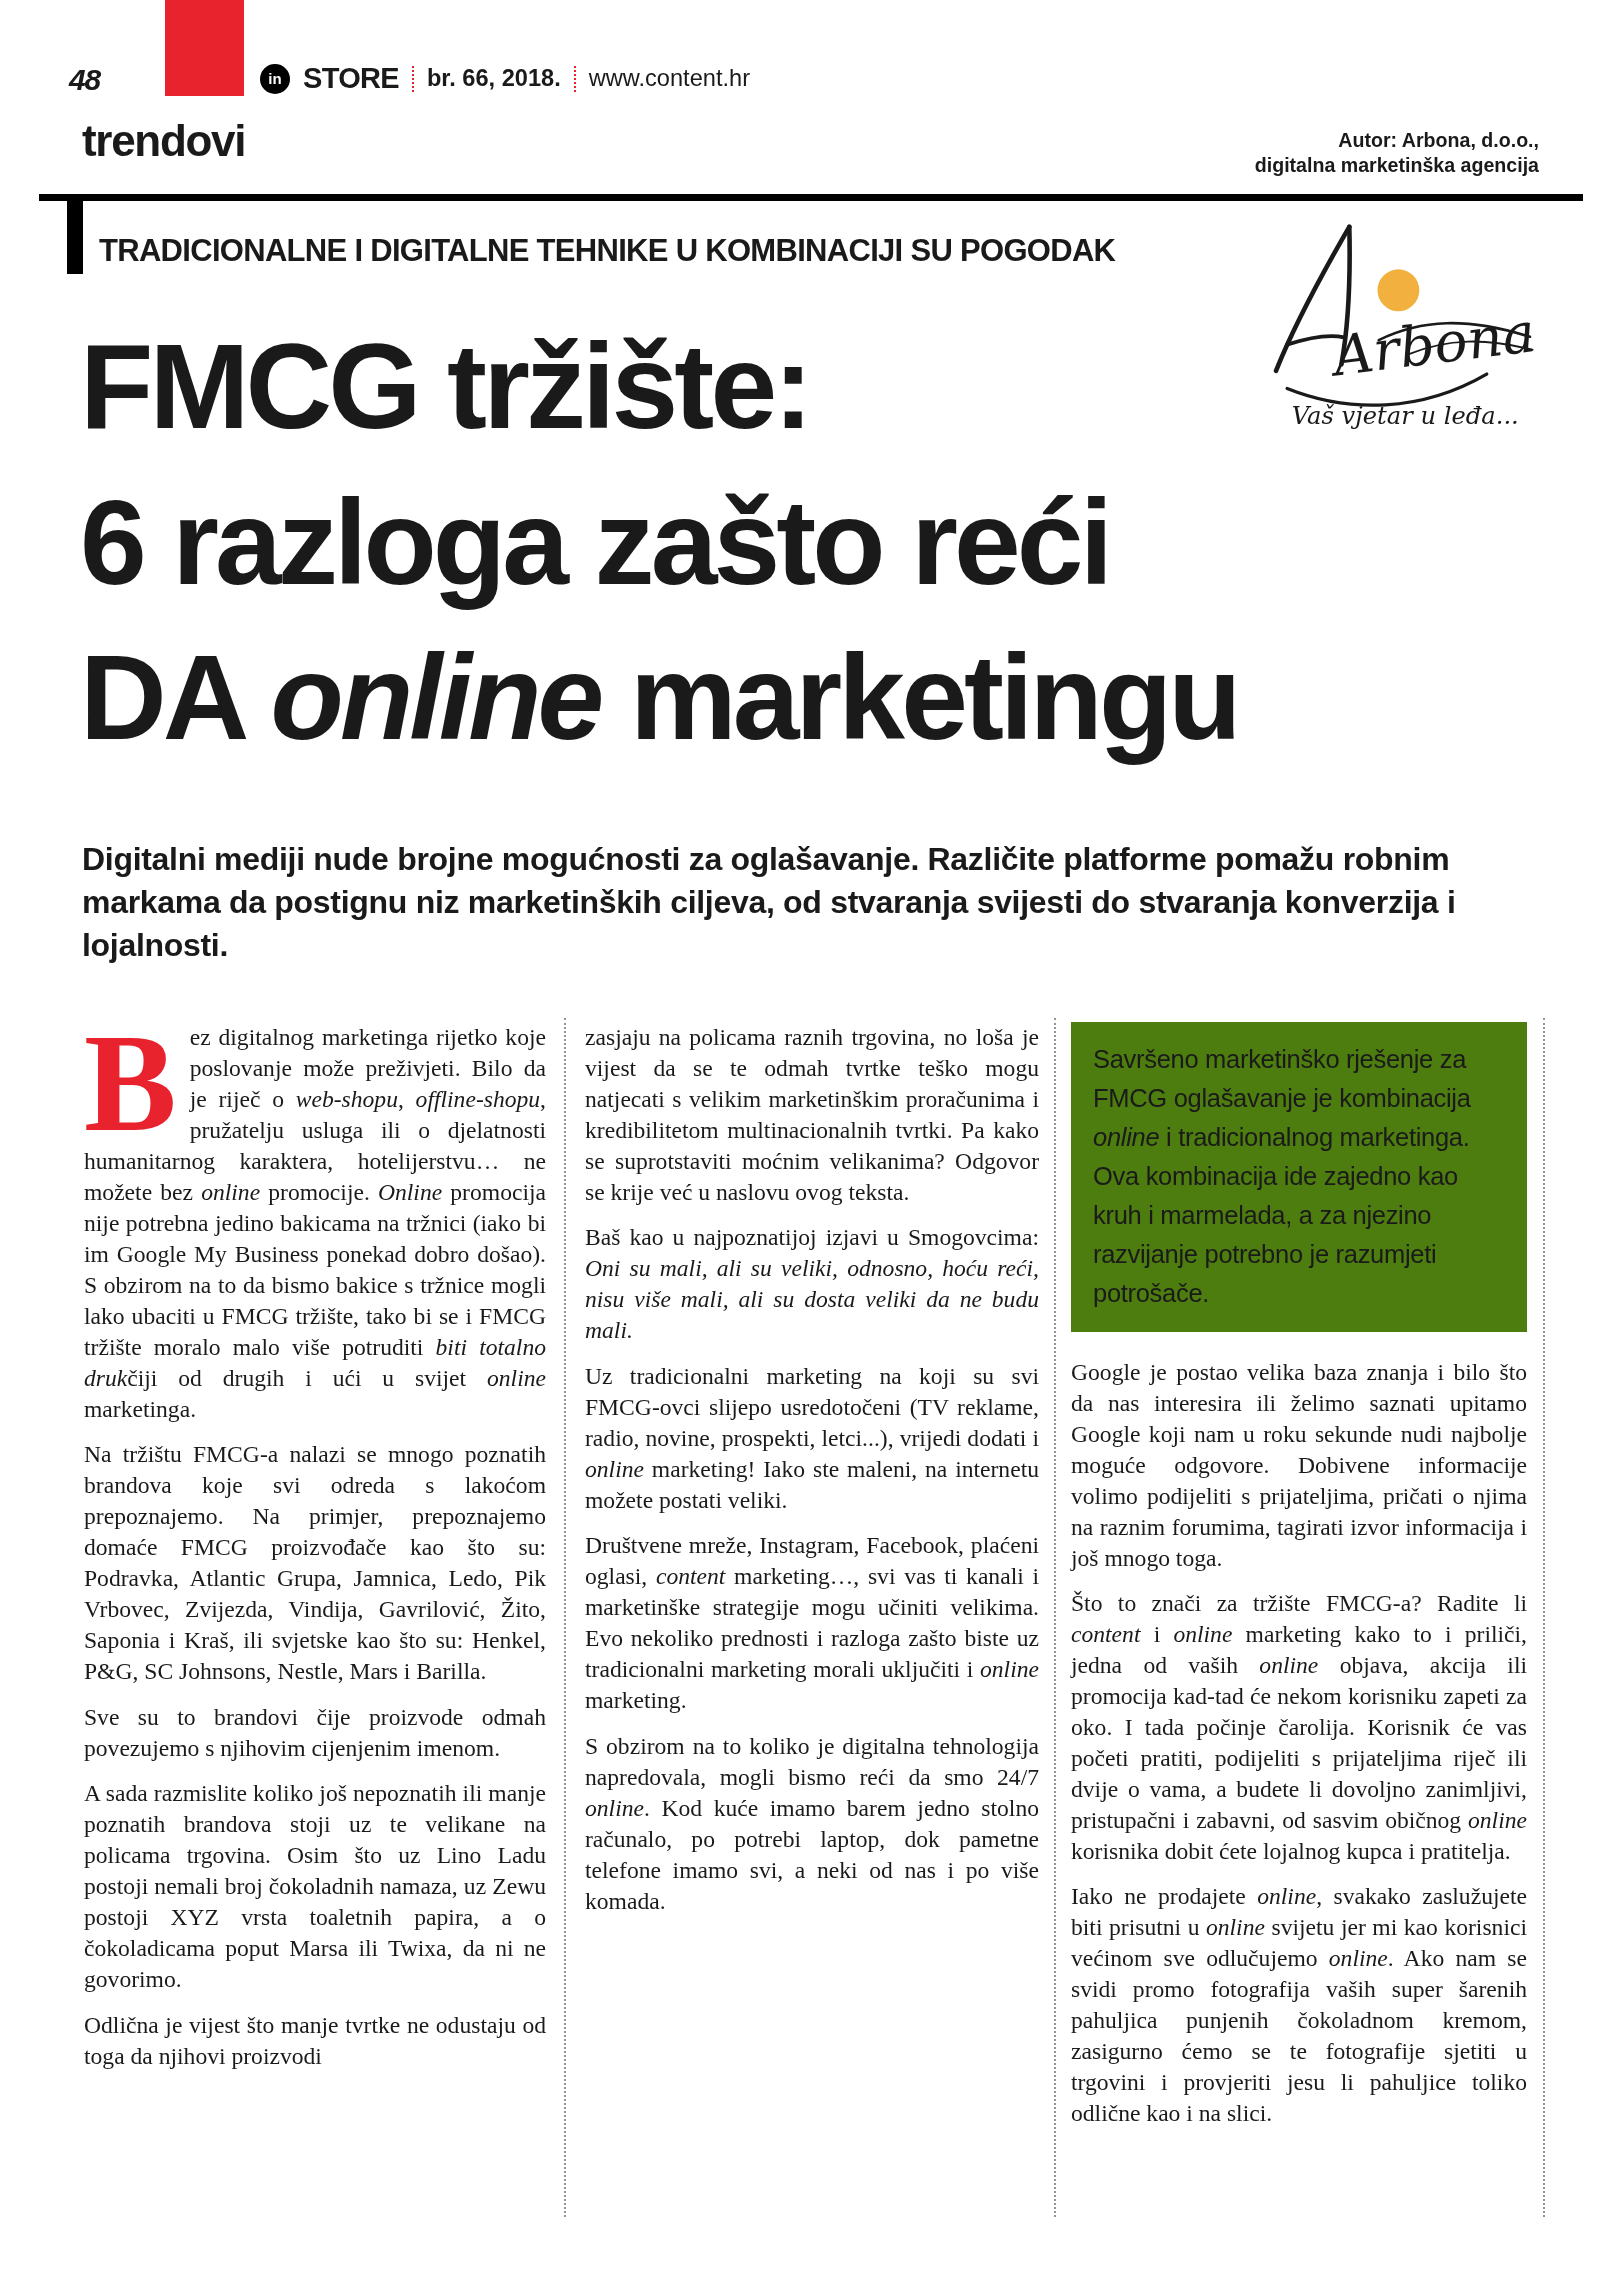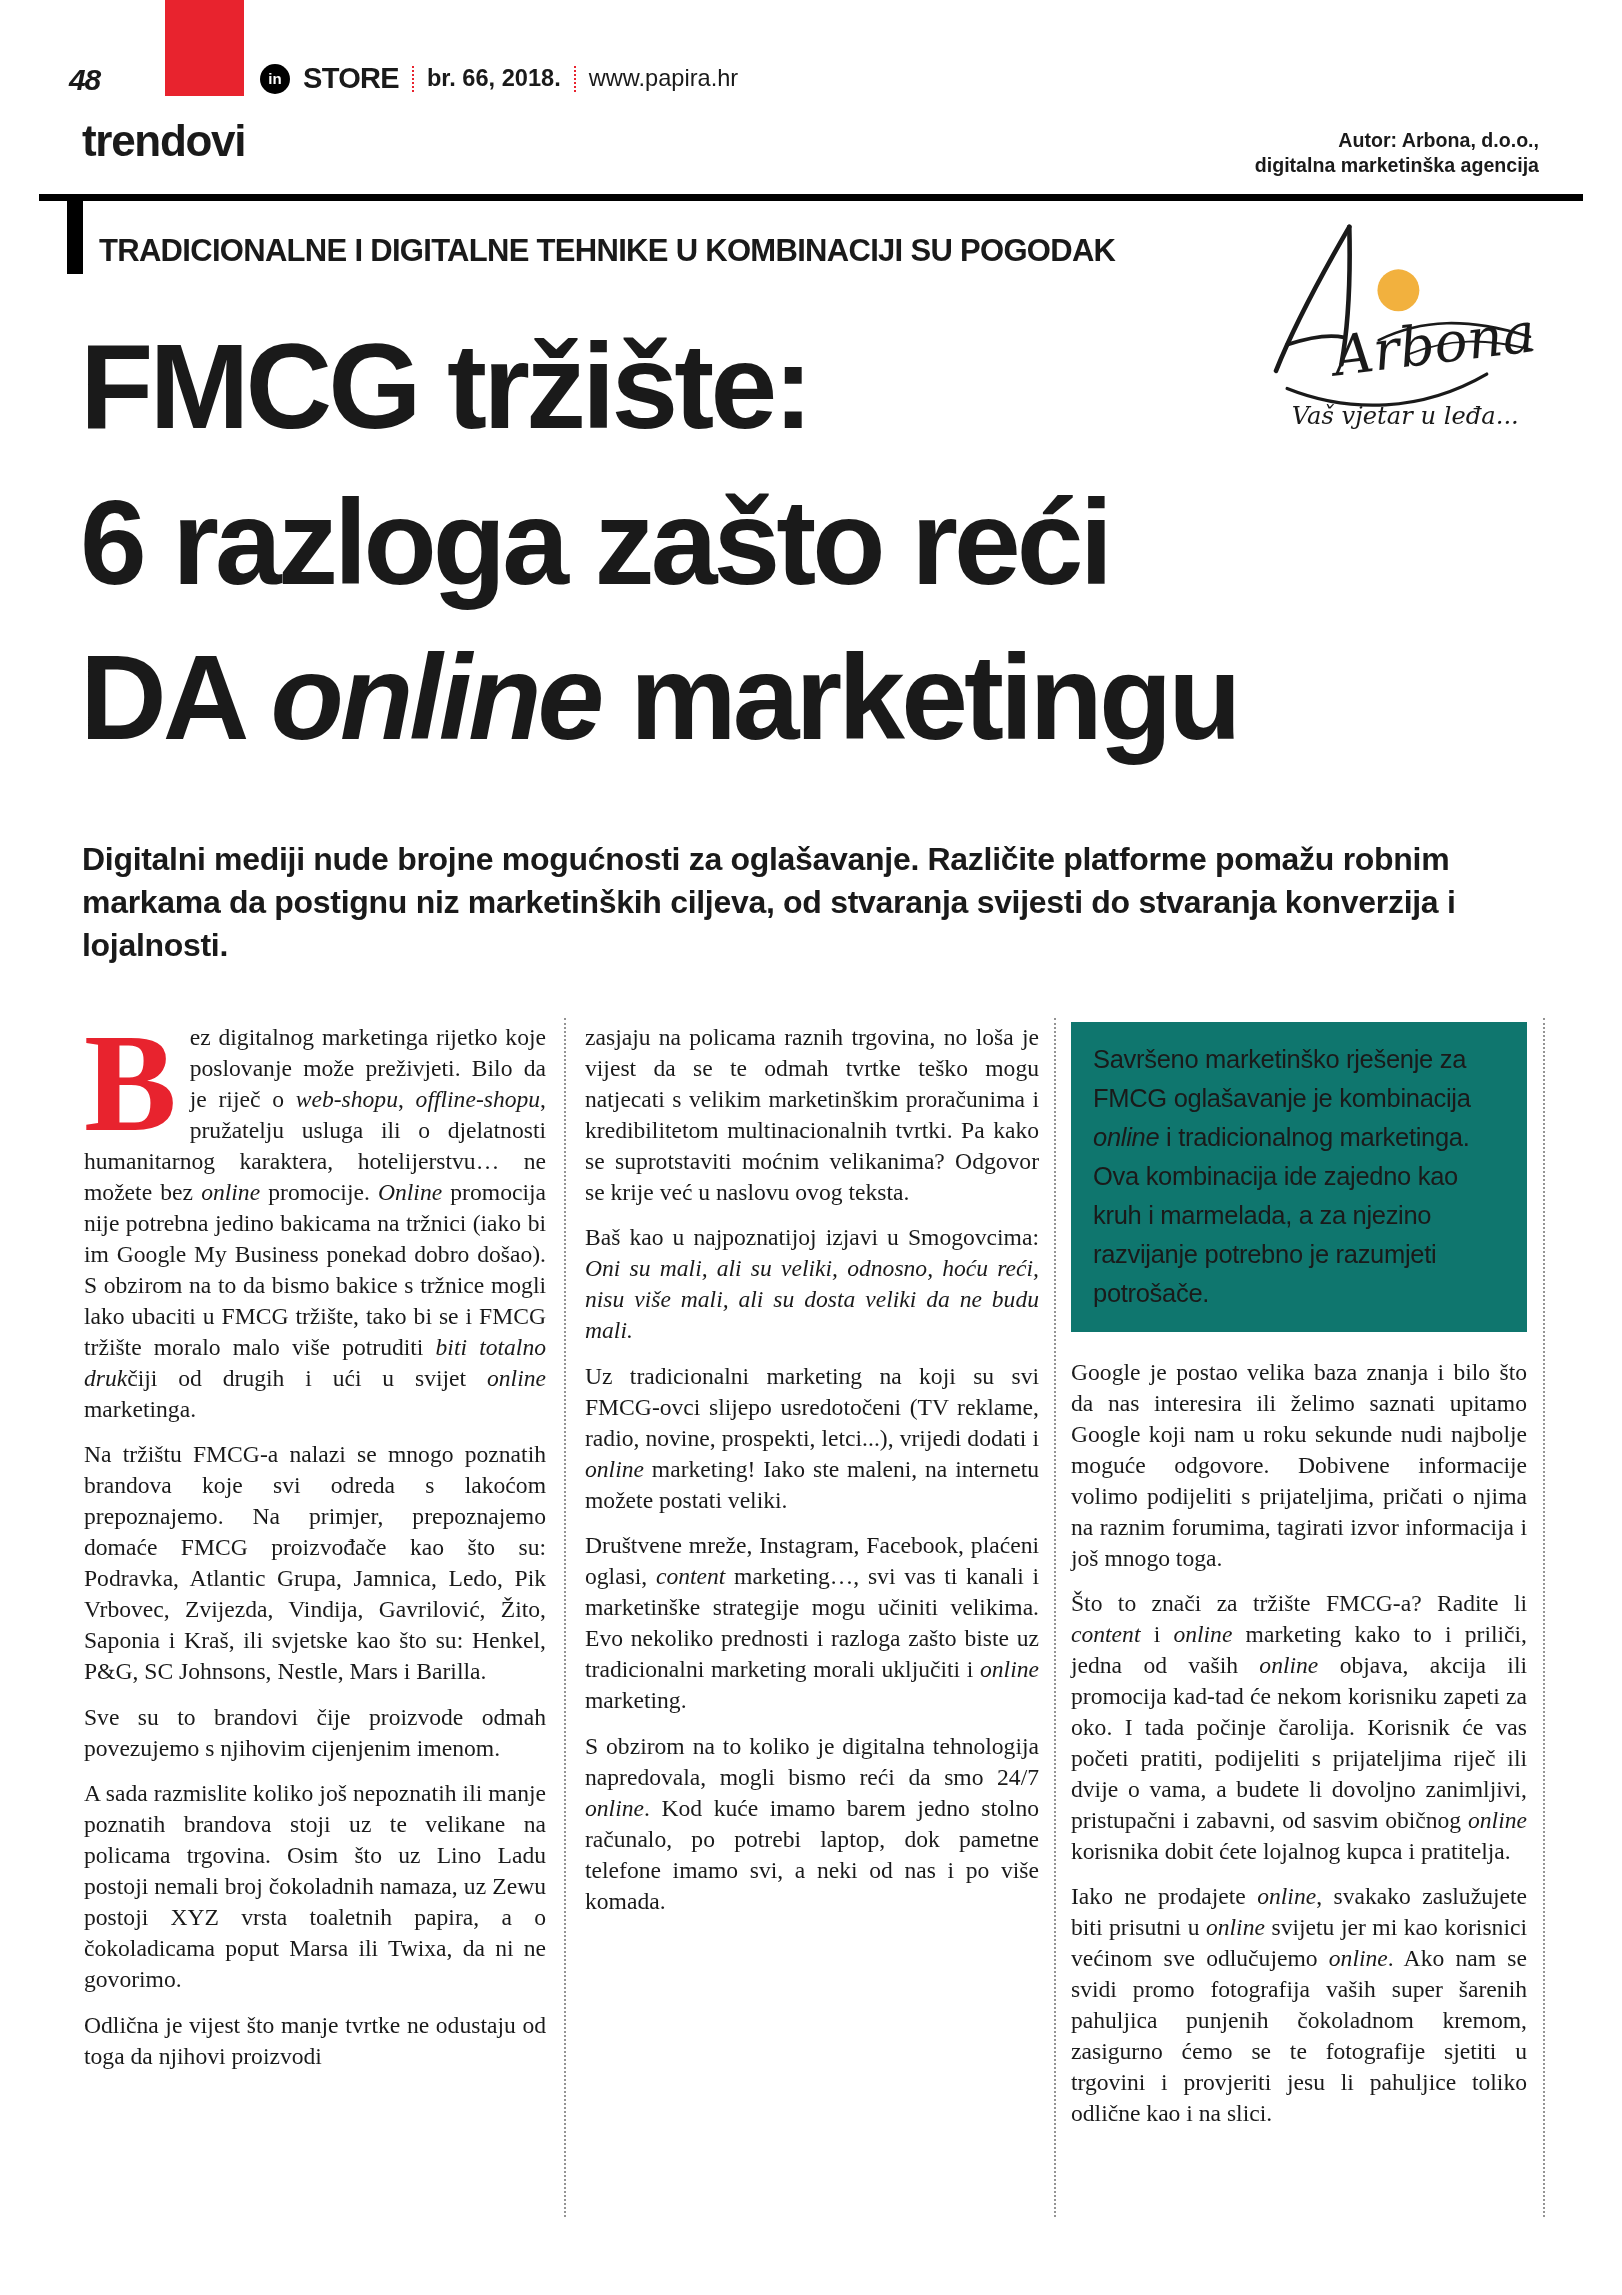--- a/index.html
+++ b/index.html
@@ -54,38 +54,38 @@
   .col p{margin:0 0 14.4px 0;}
   .divider{position:absolute;top:1018px;height:1199px;border-left:2px dotted #949494;}
   .div-1{left:564px;} .div-2{left:1054px;} .div-3{left:1543px;}
 
   .dropcap{float:left;font-family:"Liberation Serif",serif;font-weight:bold;color:#e8232e;
            font-size:139px;line-height:115px;margin:3.9px 13px 0 0;}
 
   .subhead{font-family:"Liberation Sans",sans-serif;font-weight:bold;font-size:29.4px;
            line-height:37px;letter-spacing:-0.7px;text-align:left;margin:22px 0 17px 0;}
 
-  .infobox{background:#0f766e;padding:18.3px 22px;margin:0 0 25px 0;
+  .infobox{background:#4d7c0f;padding:18.3px 22px;margin:0 0 25px 0;
            font-family:"Liberation Sans",sans-serif;font-size:25.5px;line-height:39px;
            letter-spacing:-0.3px;text-align:left;}
 </style>
 </head>
 <body>
 
 <div class="page">
 
   <span class="pageno">48</span>
   <div class="red-block"></div>
   <div class="brand">
     <span class="in-circle">in</span>
     <span class="store">STORE</span>
     <span class="vsep"></span>
     <span class="issue">br. 66, 2018.</span>
     <span class="vsep"></span>
-    <span class="site">www.papira.hr</span>
+    <span class="site">www.content.hr</span>
   </div>
 
   <div class="section-label">trendovi</div>
   <div class="author">
     <span>Autor: Arbona, d.o.o.,</span><br>
     <span>digitalna marketinška agencija</span>
   </div>
   <div class="rule"></div>
 
   <div class="kicker-bar"></div>

